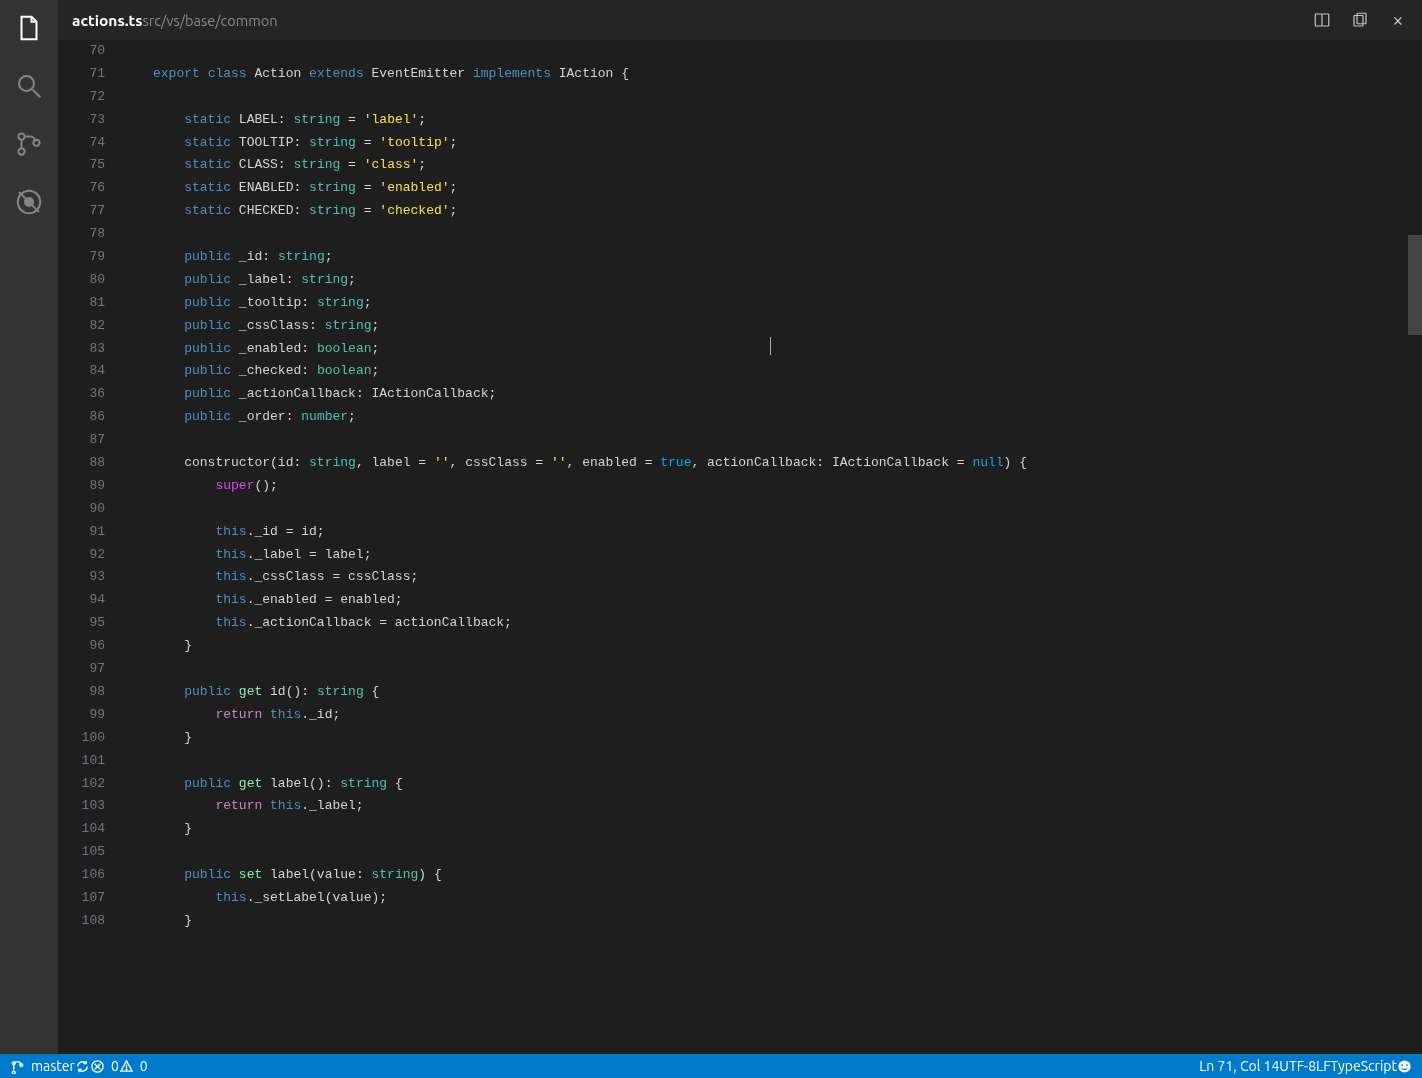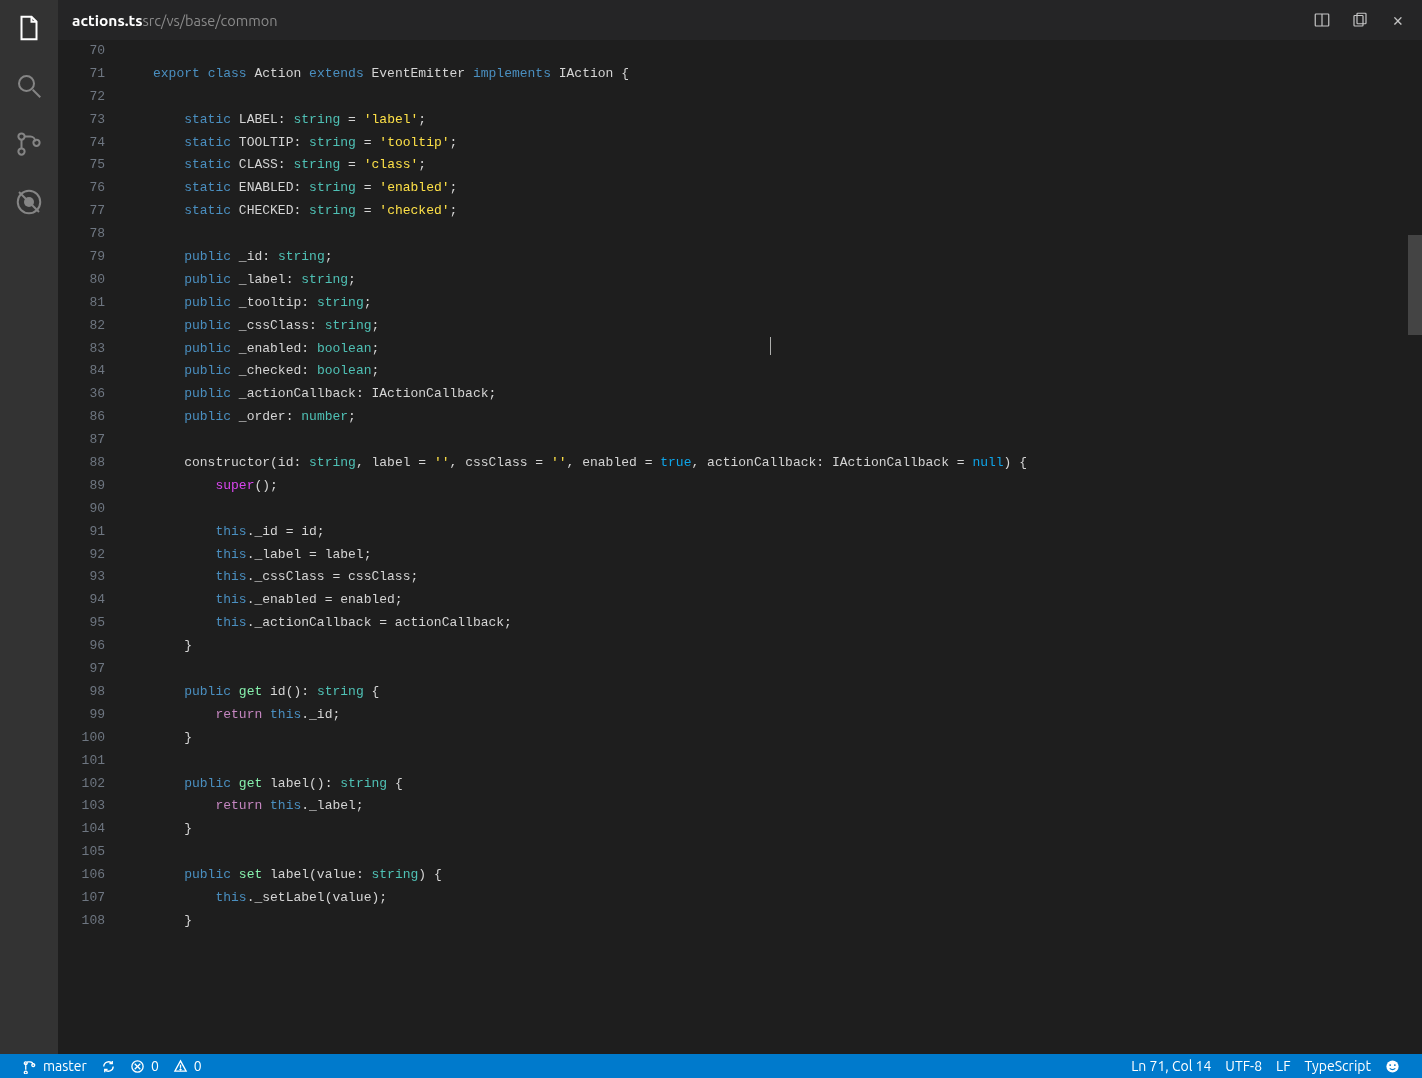--- a/index.html
+++ b/index.html
@@ -135,22 +135,21 @@
   }
 
   
   .statusbar {
     height: 24px;
     background: #007acc;
     color: #ffffff;
     display: flex;
     align-items: center;
     font-size: 14px;
-    padding: 0 22px;
-    gap: 14px;
+    padding: 0 10px;
   }
   .statusbar .sb-item { display:flex; align-items:center; gap:6px; cursor:pointer; }
   .statusbar .spacer { flex: 1 1 auto; }
   .statusbar svg { width:15px; height:15px; fill:currentColor; }
   .statusbar .sync svg,
   .statusbar .branch svg,
   .statusbar .err svg,
   .statusbar .warn svg { stroke: currentColor; }
 </style>
 </head>

